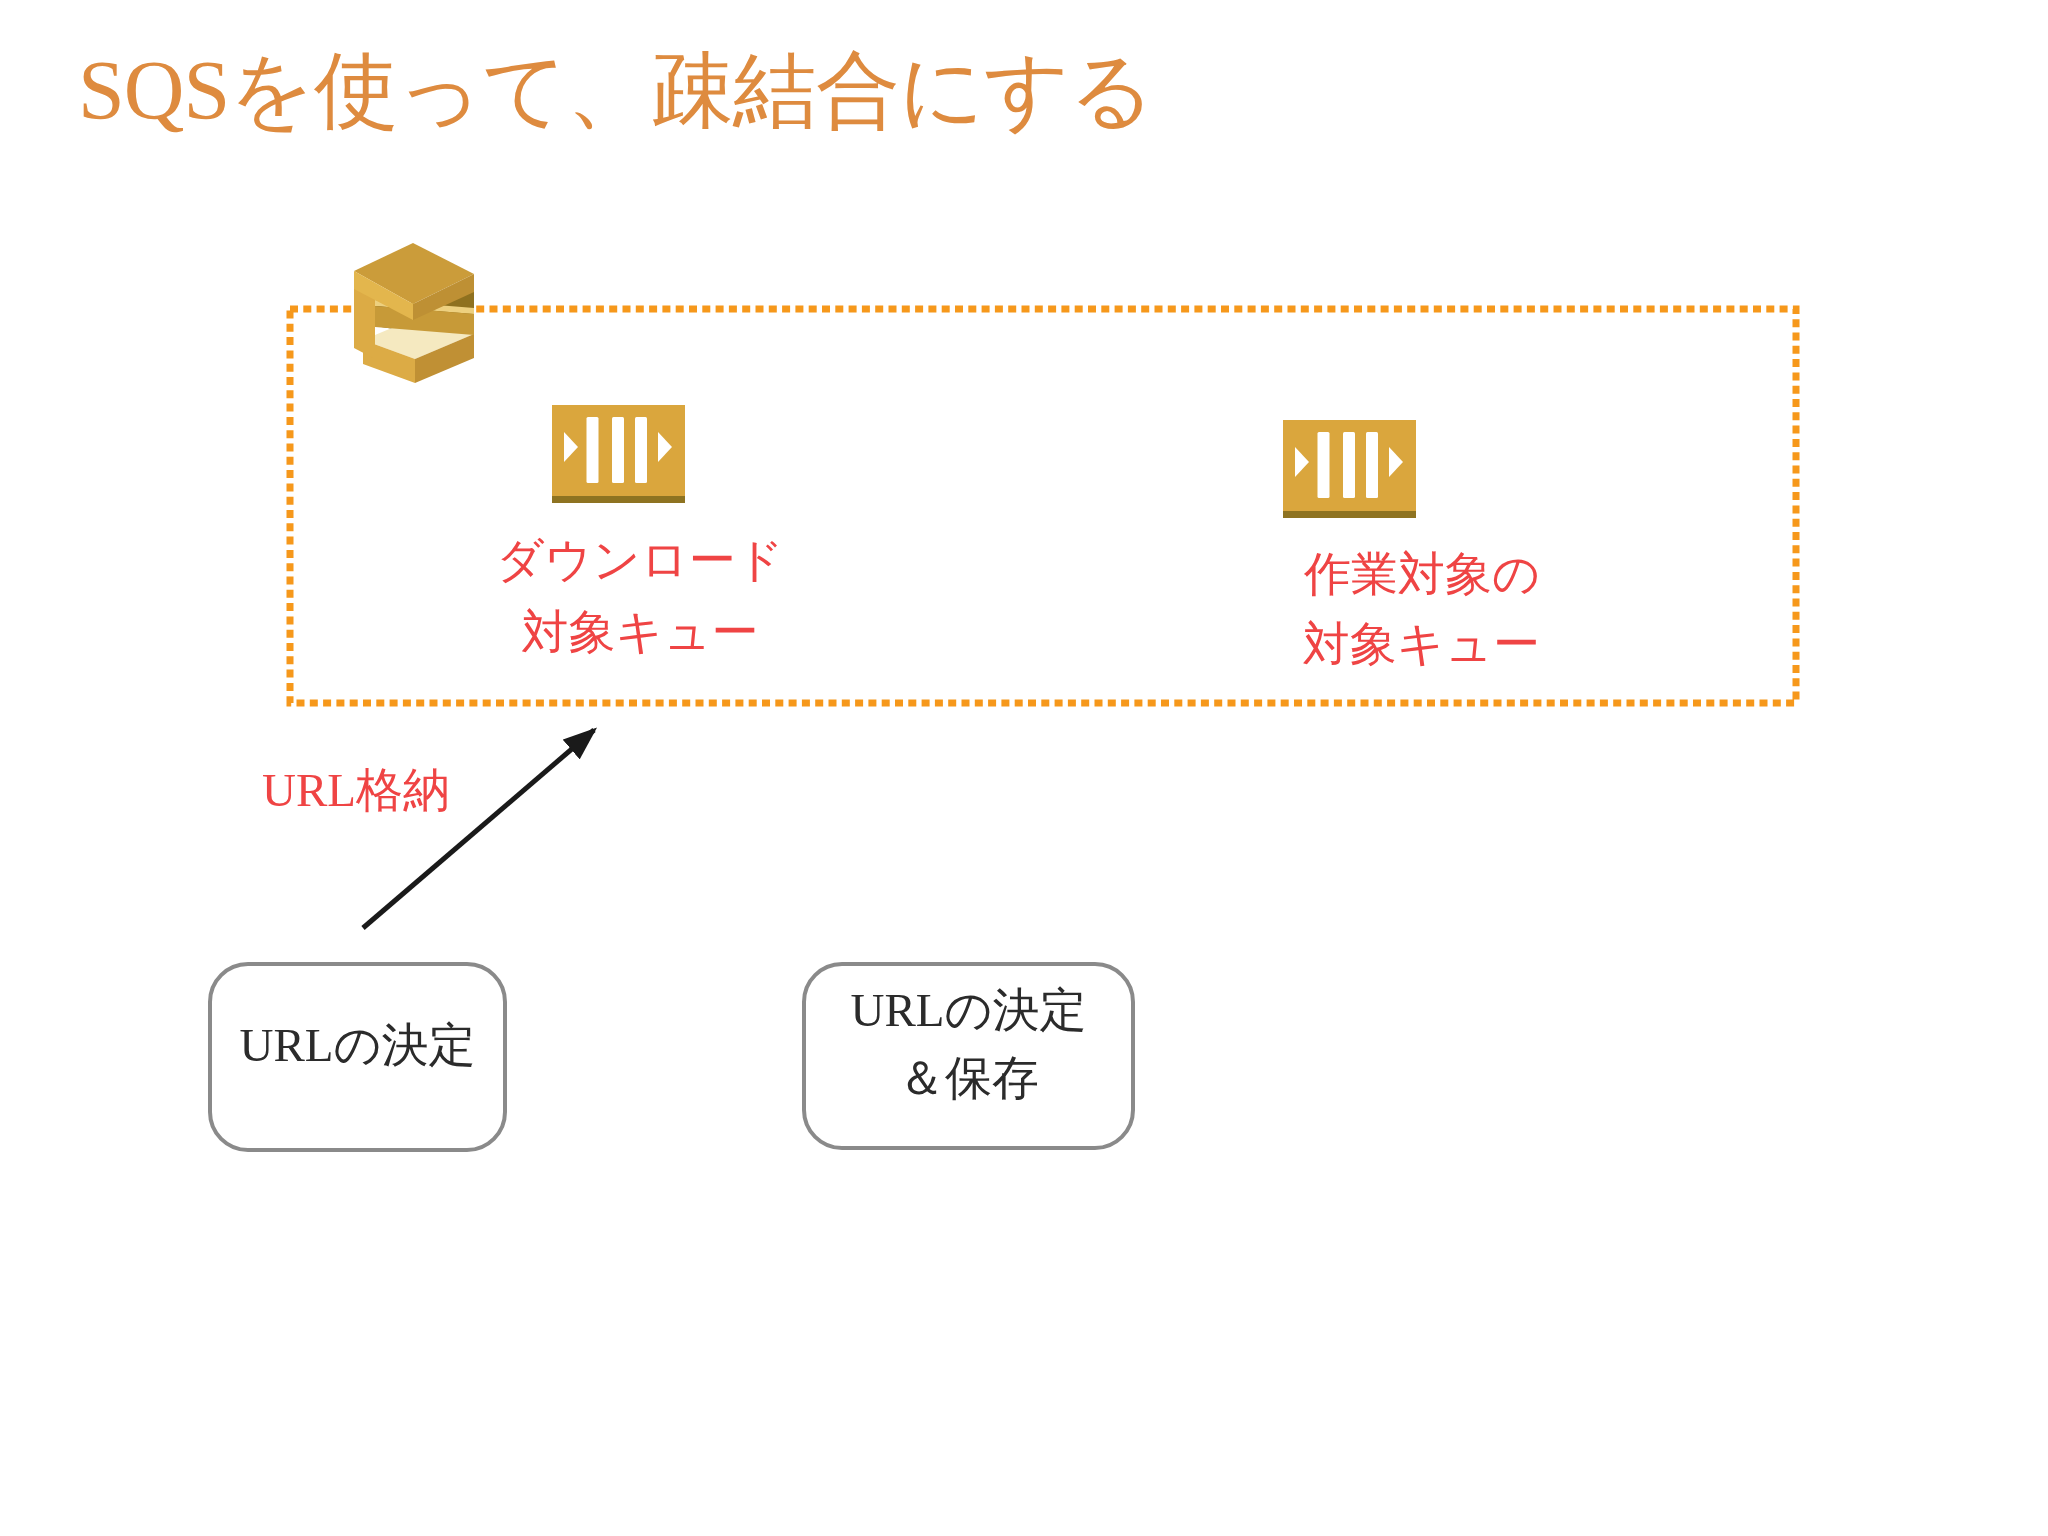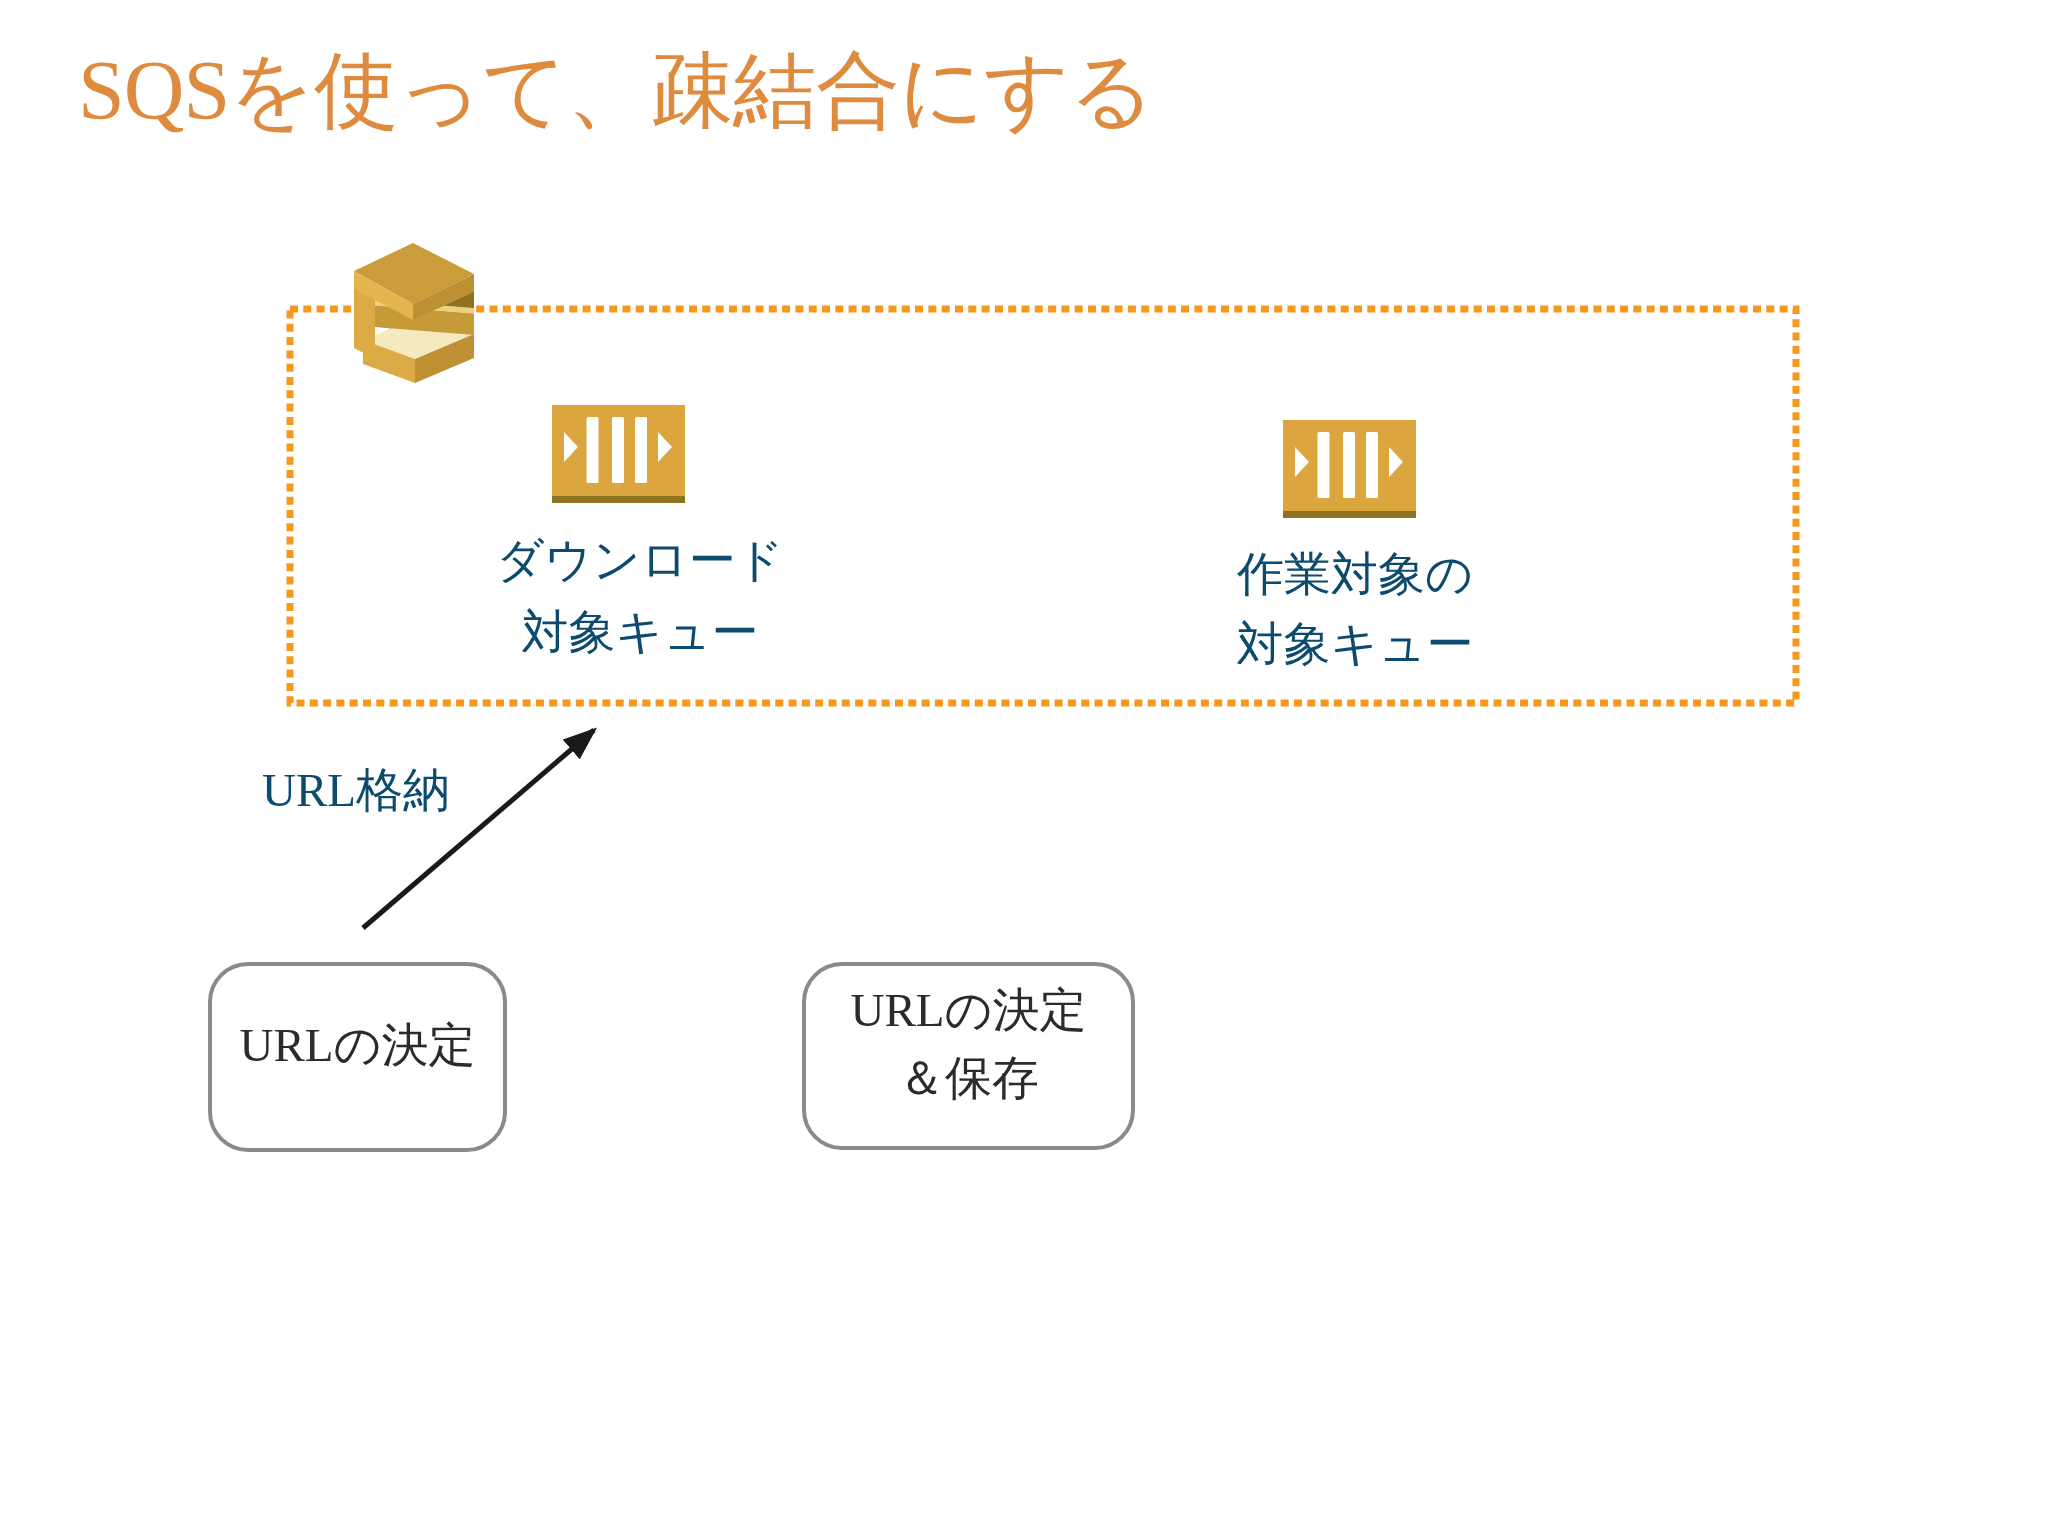--- a/index.html
+++ b/index.html
@@ -27,28 +27,28 @@
     font-weight: 400;
   }
   .diagram-layer {
     position: absolute;
     left: 0; top: 0;
     width: 2048px;
     height: 1536px;
   }
   .abs { position: absolute; }
   .dgm-text {
-    color: #0c4a6e;
+    color: #ef4444;
     font-size: 47px;
     line-height: 72px;
     text-align: center;
     white-space: nowrap;
   }
   .queue-label-1 { left: 455px; top: 524px; width: 370px; line-height: 72px; }
-  .queue-label-2 { left: 1170px; top: 539px; width: 370px; line-height: 70px; }
+  .queue-label-2 { left: 1170px; top: 539px; width: 370px; line-height: 70px; text-align: right; }
   .arrow-label   { left: 262px; top: 757px; line-height: 66px; text-align: right; }
   .process-box {
     position: absolute;
     box-sizing: border-box;
     border: 4px solid #8a8a8a;
     border-radius: 40px;
     background: #ffffff;
     display: flex;
     flex-direction: column;
     align-items: center;

